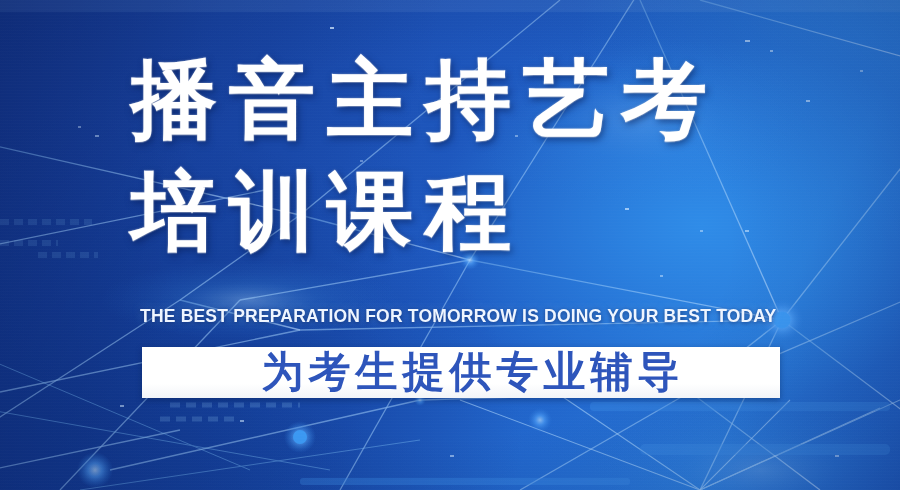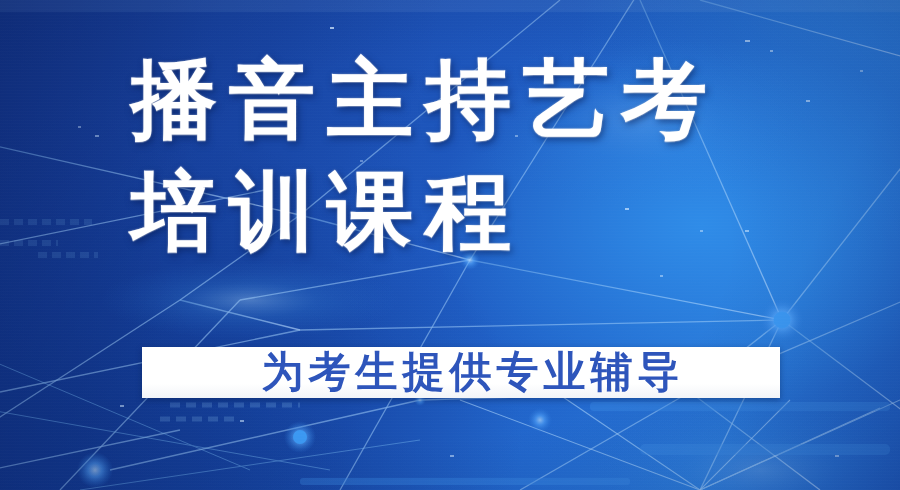--- a/index.html
+++ b/index.html
@@ -251,19 +251,20 @@
 
   <div class="bg-vignette"></div>
   <div class="bg-grain"></div>
 
   <div class="content">
 
     <div class="headline headline-1">播音主持艺考</div>
 
     <div class="headline headline-2">培训课程</div>
 
+    <div class="tagline">THE BEST PREPARATION FOR TOMORROW IS DOING YOUR BEST TODAY</div>
 
     <div class="ribbon">
       <div class="ribbon-text">为考生提供专业辅导</div>
     </div>
 
   </div>
 </div>
 
 </body></html>

